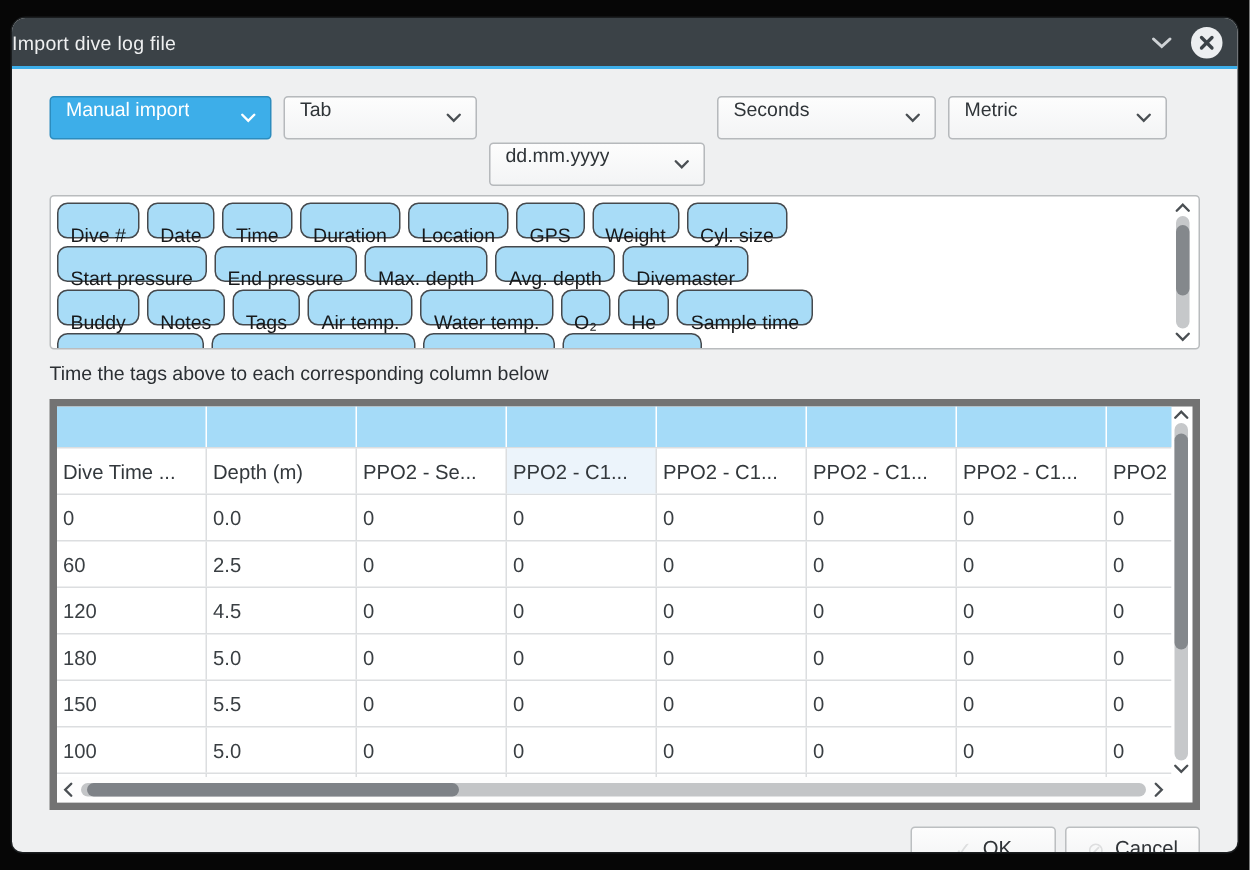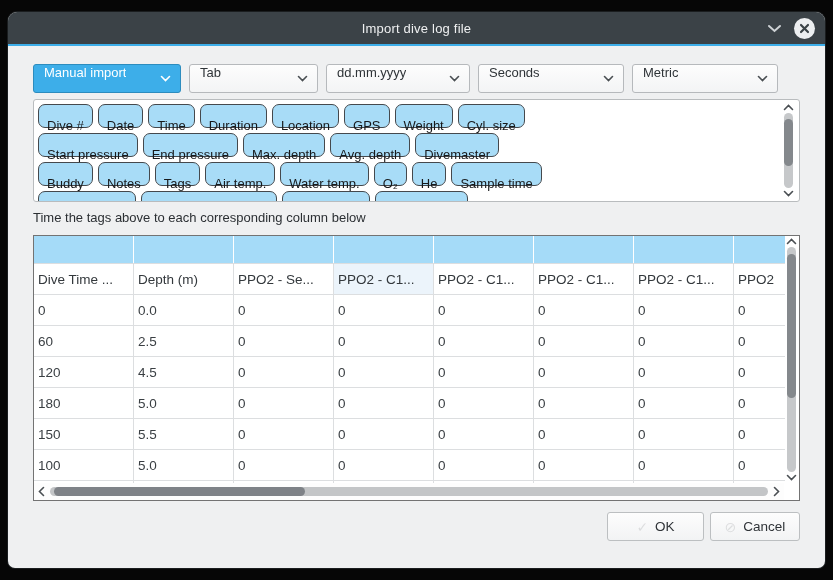--- a/index.html
+++ b/index.html
@@ -8,21 +8,21 @@
     font-family:"Liberation Sans", sans-serif; position:relative;
   }
   .window {
     position:absolute; left:8px; top:12px; width:817px; height:556px;
     border-radius:9px 9px 7px 7px; overflow:hidden; background:#eff0f1;
     box-shadow:0 0 0 1px #1a1d1f;
   }
   
   .titlebar {
     height:32px; background:#3b4247; position:relative;
-    display:flex; align-items:center; justify-content:center;
+    display:flex; align-items:center; 
   }
   .titlebar .title { color:#eff0f1; font-size:13px; letter-spacing:.2px; }
   .tb-icons { position:absolute; right:10px; top:0; height:32px; display:flex; align-items:center; gap:12px; }
   .tb-chevron { width:16px; height:16px; display:flex; align-items:center; justify-content:center; cursor:pointer; }
   .tb-close {
     width:21px; height:21px; border-radius:50%; background:#eceef0;
     display:flex; align-items:center; justify-content:center; cursor:pointer;
   }
   .accent-line { height:2px; background:#3daee9; }
 
@@ -55,21 +55,21 @@
   .sb-arrow { color:#4a4f53; display:flex; align-items:center; justify-content:center; cursor:pointer; }
   .v-scroll { position:absolute; display:flex; flex-direction:column; align-items:center; }
   .v-track { width:9px; flex:1; border-radius:5px; background:#c6c8ca; position:relative; margin:2px 0; }
   .v-thumb { position:absolute; left:0; width:9px; border-radius:5px; background:#84888c; cursor:pointer; }
 
   .hint { margin-top:8px; font-size:13px; color:#2b2f33; height:18px; }
 
   
   .table-frame {
     margin-top:7px; position:relative; height:264px; background:#ffffff;
-    border:1px solid #737373; overflow:hidden;
+    border:5px solid #737373; overflow:hidden;
   }
   .grid { position:absolute; left:0; top:0; right:14px; bottom:17px; overflow:hidden; }
   .t-row { display:flex; border-bottom:1px solid #dcdee0; }
   .t-cell {
     flex:0 0 100px; width:100px; box-sizing:border-box; border-right:1px solid #dcdee0;
     padding-left:4px; display:flex; align-items:center; font-size:13.5px; color:#3a3f43;
     white-space:nowrap; overflow:hidden;
   }
   .dz-row { height:27px; }
   .dz-cell { background:#a5dbf8; border-right:1px solid #ffffff; }
@@ -133,21 +133,21 @@
           </span>
         </div>
         <div class="combo" style="width: 129px;">
           <span class="cb-label">Tab</span>
           <span class="chev">
             <svg width="11" height="7" viewBox="0 0 11 7">
               <polyline points="1.5,1.5 5.5,5.5 9.5,1.5" fill="none" stroke="#4a4f53" stroke-width="1.6" stroke-linecap="round"></polyline>
             </svg>
           </span>
         </div>
-        <div class="combo" style="width: 144px;">
+        <div class="combo" style="width: 144px; margin-top: 31px;">
           <span class="cb-label">dd.mm.yyyy</span>
           <span class="chev">
             <svg width="11" height="7" viewBox="0 0 11 7">
               <polyline points="1.5,1.5 5.5,5.5 9.5,1.5" fill="none" stroke="#4a4f53" stroke-width="1.6" stroke-linecap="round"></polyline>
             </svg>
           </span>
         </div>
         <div class="combo" style="width: 146px;">
           <span class="cb-label">Seconds</span>
           <span class="chev">

